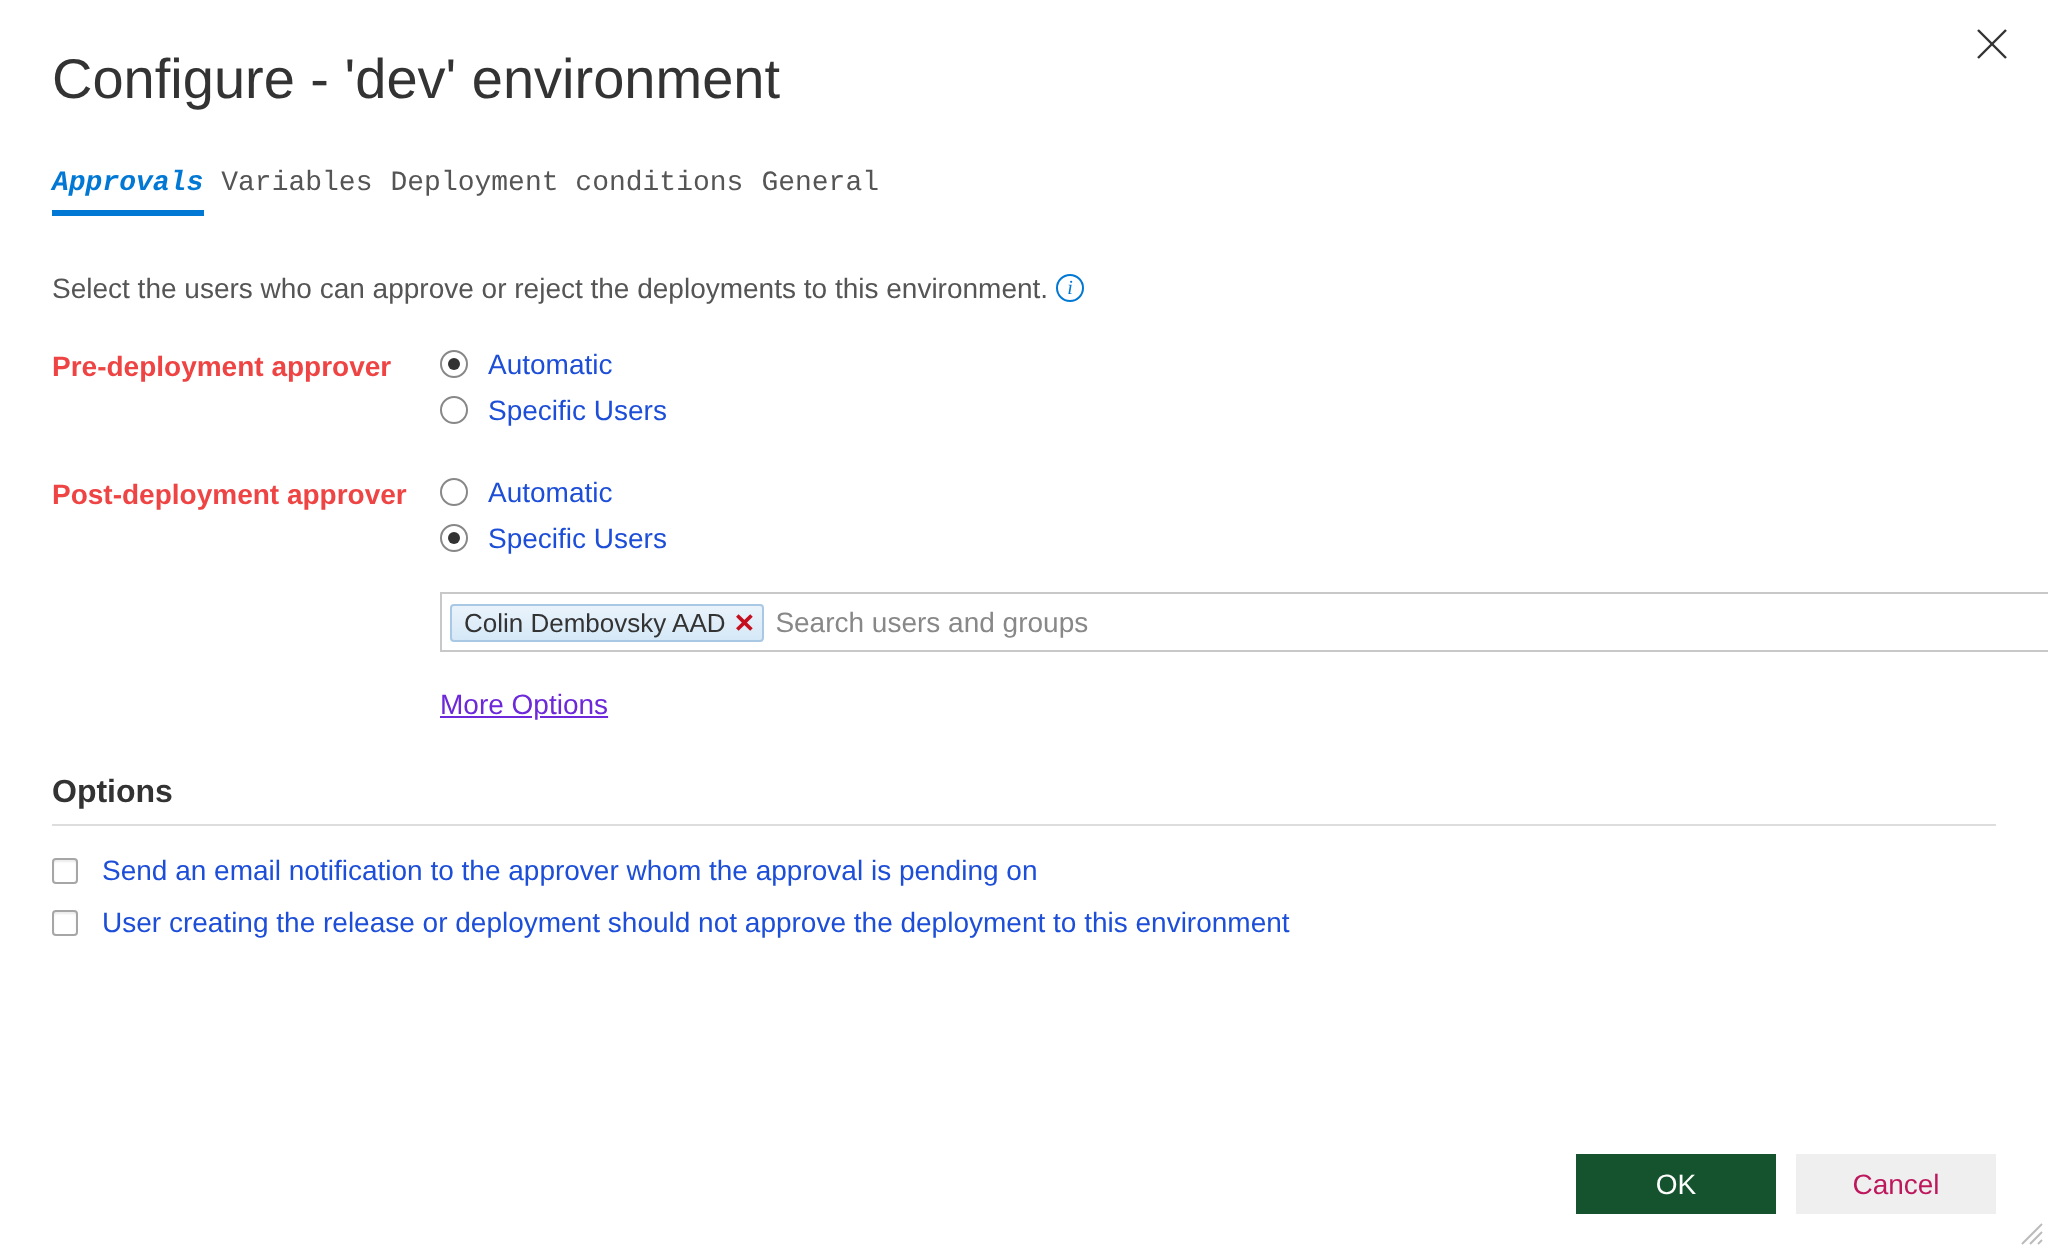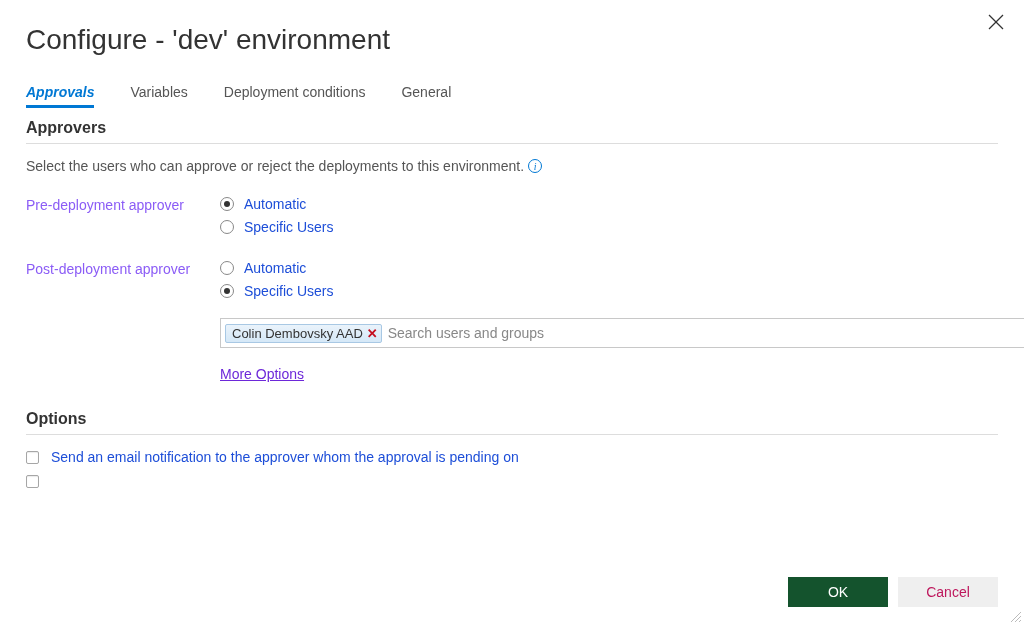--- a/index.html
+++ b/index.html
@@ -27,22 +27,23 @@
     padding: 24px 26px 0 26px;
   }
   .title {
     font-size: 28px;
     font-weight: 400;
     color: #333;
     margin-bottom: 28px;
   }
   .tabs {
     display: flex;
-    gap: 36px;
-    margin-bottom: 11px;
+    gap: 9px;
+    margin-bottom: 28px;
+    font-family: Liberation Mono, monospace;
   }
   .tab {
     font-size: 14px;
     color: #555;
     padding-bottom: 8px;
     cursor: pointer;
     position: relative;
   }
   .tab.active {
     color: #0078d4;
@@ -88,22 +89,23 @@
   }
   .field-row {
     display: flex;
     align-items: flex-start;
     margin-bottom: 18px;
   }
   .field-label {
     width: 194px;
     flex-shrink: 0;
     font-size: 14px;
-    color: #8b5cf6;
+    color: #ef4444;
     padding-top: 1px;
+    font-weight: bold;
   }
   .field-body {
     flex: 1;
   }
   .radio-row {
     display: flex;
     align-items: center;
     gap: 10px;
     margin-bottom: 7px;
     cursor: pointer;
@@ -233,21 +235,20 @@
 <div class="dialog">
   <h1 class="title">Configure - 'dev' environment</h1>
 
   <div class="tabs">
     <div class="tab active">Approvals</div>
     <div class="tab">Variables</div>
     <div class="tab">Deployment conditions</div>
     <div class="tab">General</div>
   </div>
 
-  <div class="section-title">Approvers</div>
 
   <div class="help-text">
     <span>Select the users who can approve or reject the deployments to this environment.</span>
     <span class="info-icon">i</span>
   </div>
 
   <div class="field-row">
     <div class="field-label">Pre-deployment approver</div>
     <div class="field-body">
       <div class="radio-row">
@@ -286,20 +287,21 @@
   <a class="more-link">More Options</a>
 
   <div class="options-section">
     <div class="section-title">Options</div>
     <div class="checkbox-row">
       <span class="checkbox"></span>
       <span class="checkbox-label">Send an email notification to the approver whom the approval is pending on</span>
     </div>
     <div class="checkbox-row">
       <span class="checkbox"></span>
+      <span class="checkbox-label">User creating the release or deployment should not approve the deployment to this environment</span>
     </div>
   </div>
 </div>
 
 <div class="footer">
   <button class="btn btn-primary">OK</button>
   <button class="btn btn-default">Cancel</button>
 </div>
 
 <div class="resize-grip">

